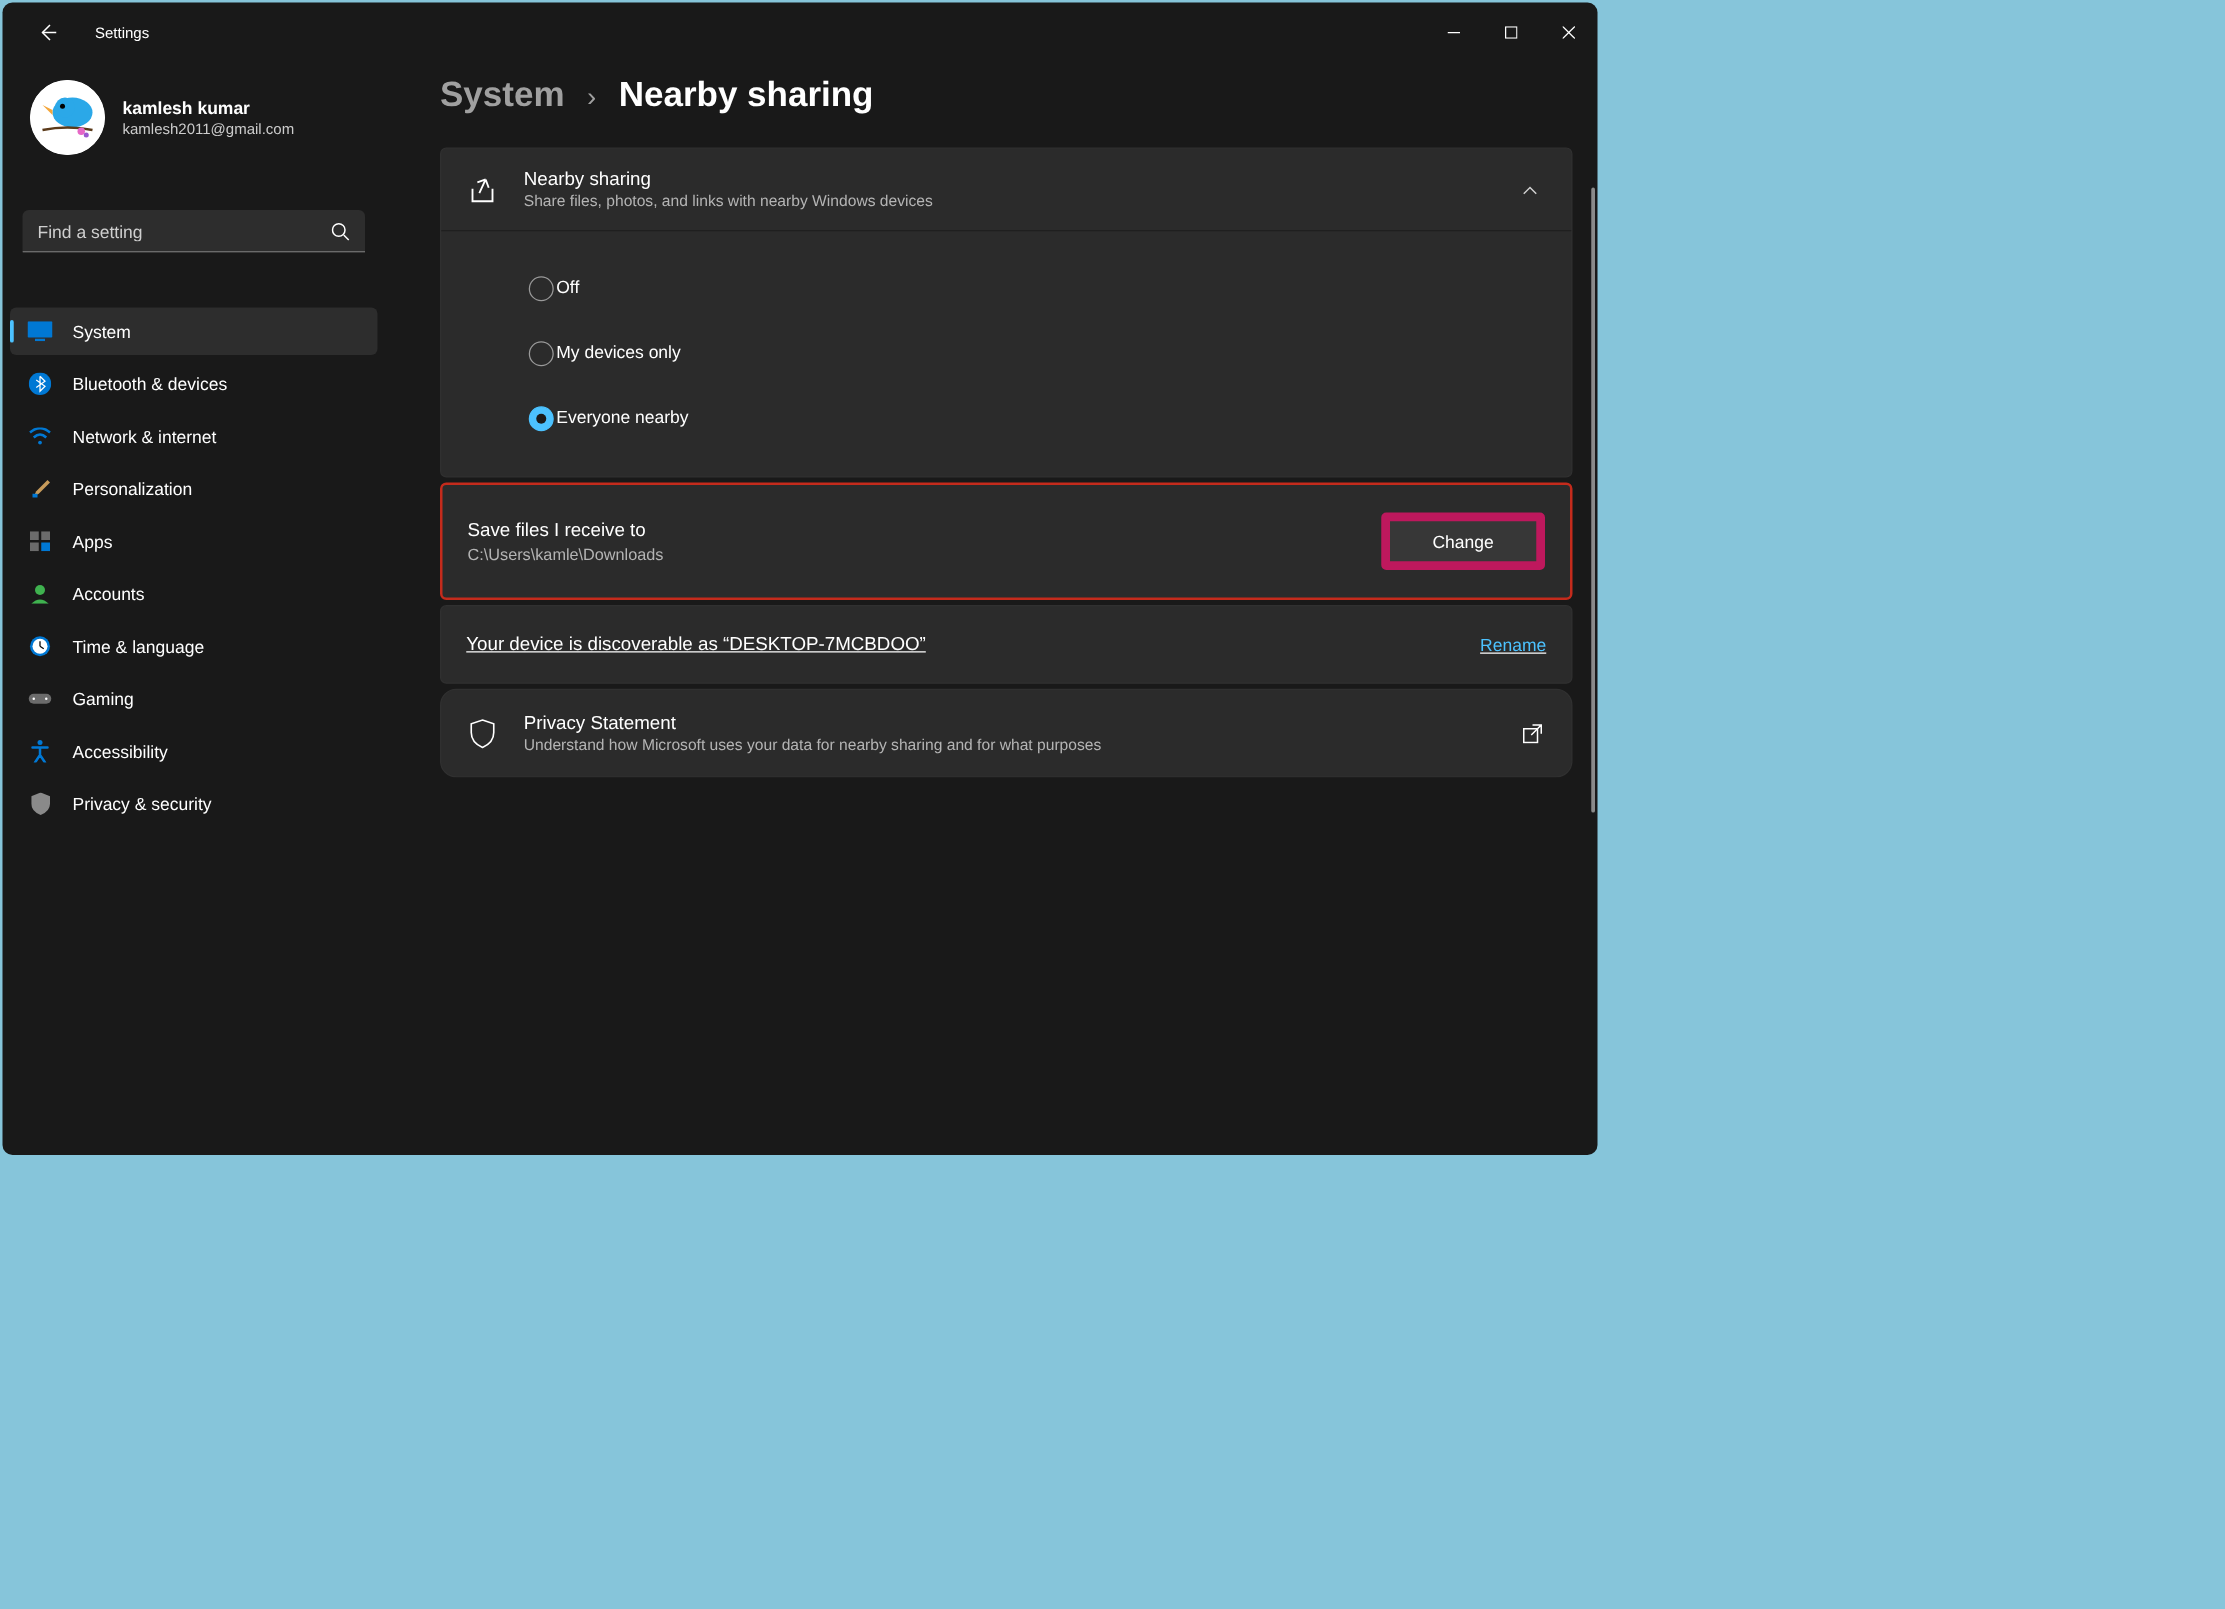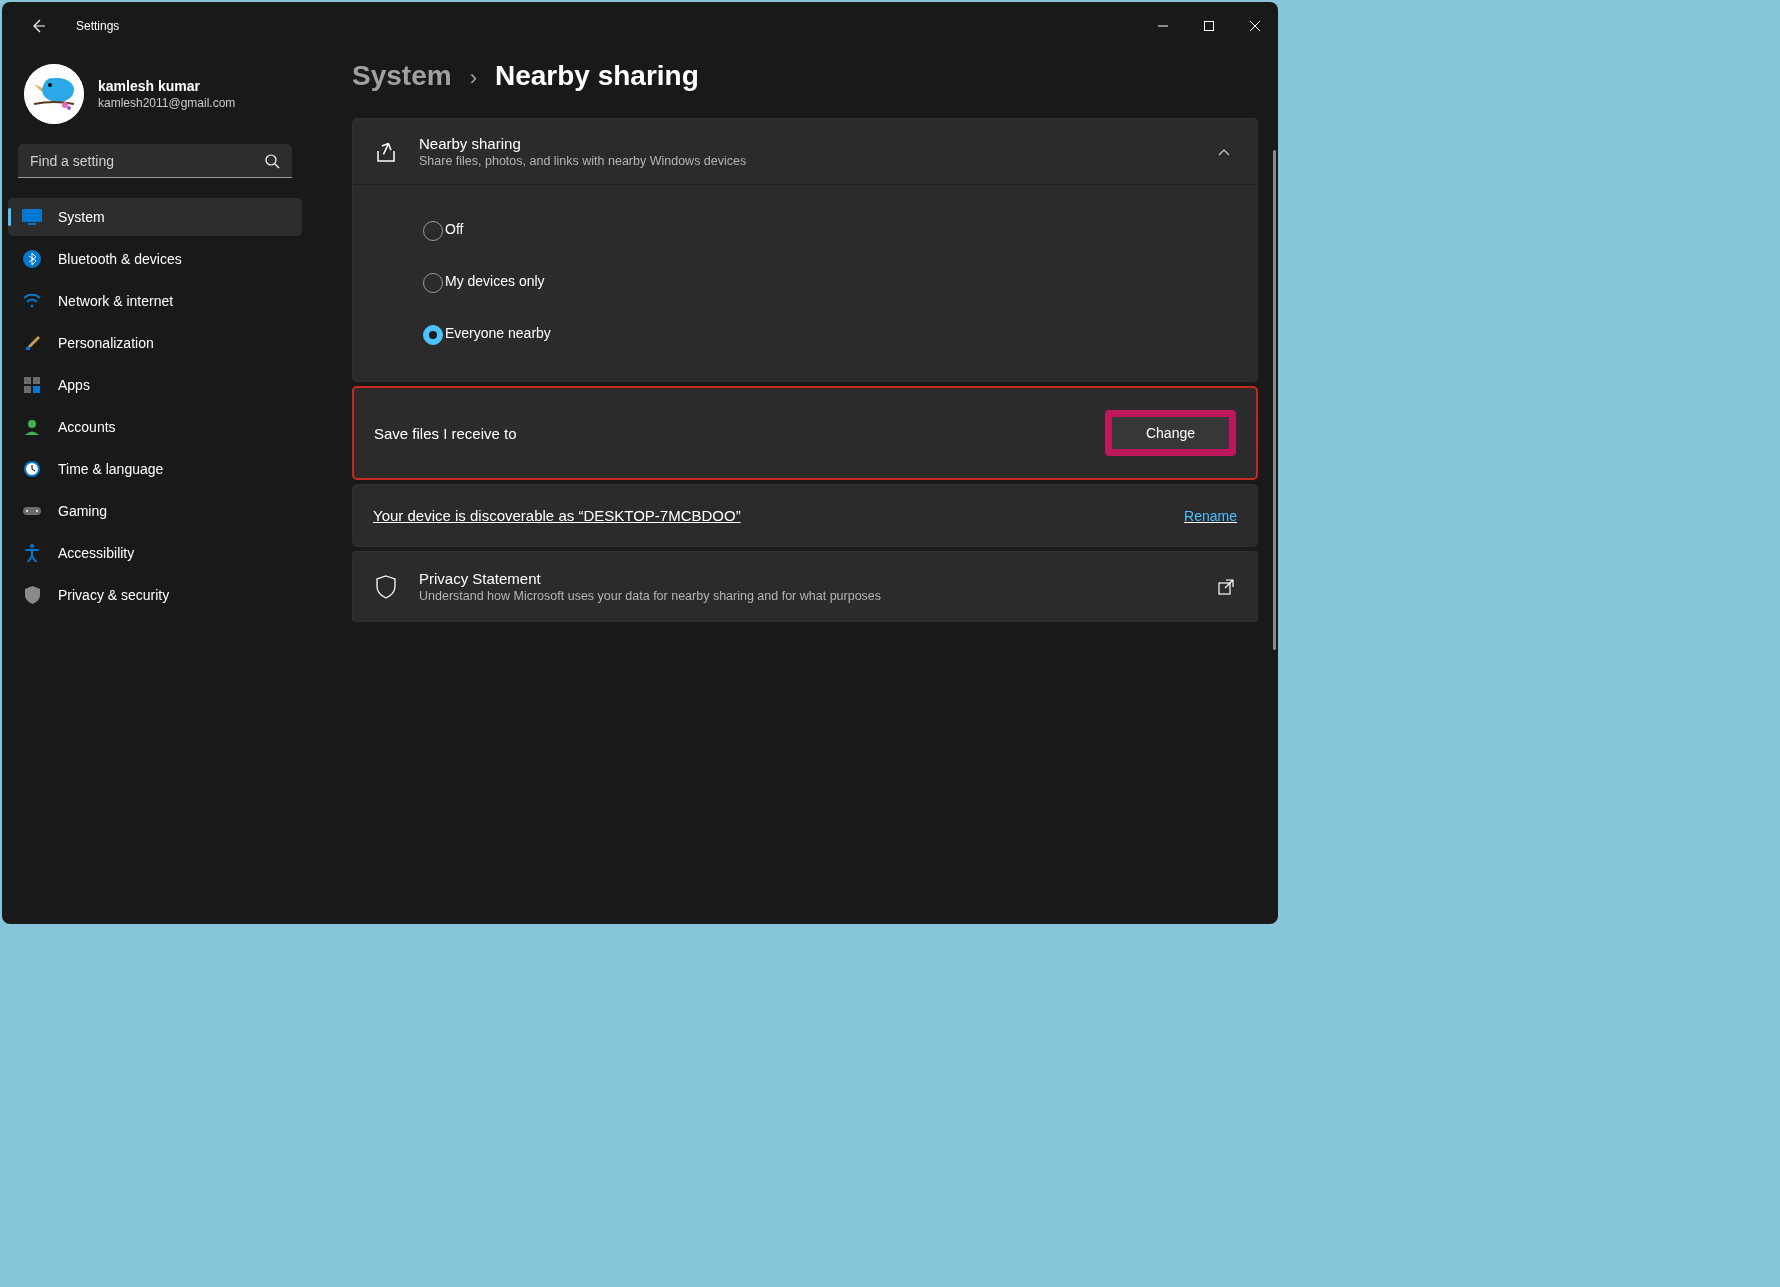--- a/index.html
+++ b/index.html
@@ -61,20 +61,21 @@
   overflow: hidden;
 }
 
 
 .sidebar {
   width: 310px;
   padding: 0 10px 0 6px;
   display: flex;
   flex-direction: column;
   flex-shrink: 0;
+  gap: 24px;
 }
 .profile {
   display: flex;
   align-items: center;
   padding: 14px 10px 20px 16px;
   gap: 14px;
 }
 .avatar {
   width: 60px;
   height: 60px;
@@ -300,21 +301,21 @@
   align-items: center;
   margin-bottom: 4px;
   text-decoration: underline;
 }
 .discover-text { flex: 1; font-size: 15px; }
 .rename-link { color: #4cc2ff; font-size: 14px; cursor: pointer; }
 
 .privacy-card {
   background: #2b2b2b;
   border: 1px solid #303030;
-  border-radius: 3px;
+  border-radius: 13px;
   padding: 18px 20px;
   display: flex;
   align-items: center;
   gap: 20px;
 }
 .ext-icon {
   width: 22px;
   display: flex;
   justify-content: center;
 }
@@ -533,20 +534,21 @@
           <div class="radio-row">
             <span class="radio checked"></span>
             <span class="radio-label">Everyone nearby</span>
           </div>
         </div>
       </div>
 
       <div class="save-card">
         <div class="save-texts">
           <div class="save-title">Save files I receive to</div>
+          <div class="save-path">C:\Users\kamle\Downloads</div>
         </div>
         <button class="change-btn">Change</button>
       </div>
 
       <div class="discover-card">
         <div class="discover-text">Your device is discoverable as “DESKTOP-7MCBDOO”</div>
         <span class="rename-link">Rename</span>
       </div>
 
       <div class="privacy-card">

